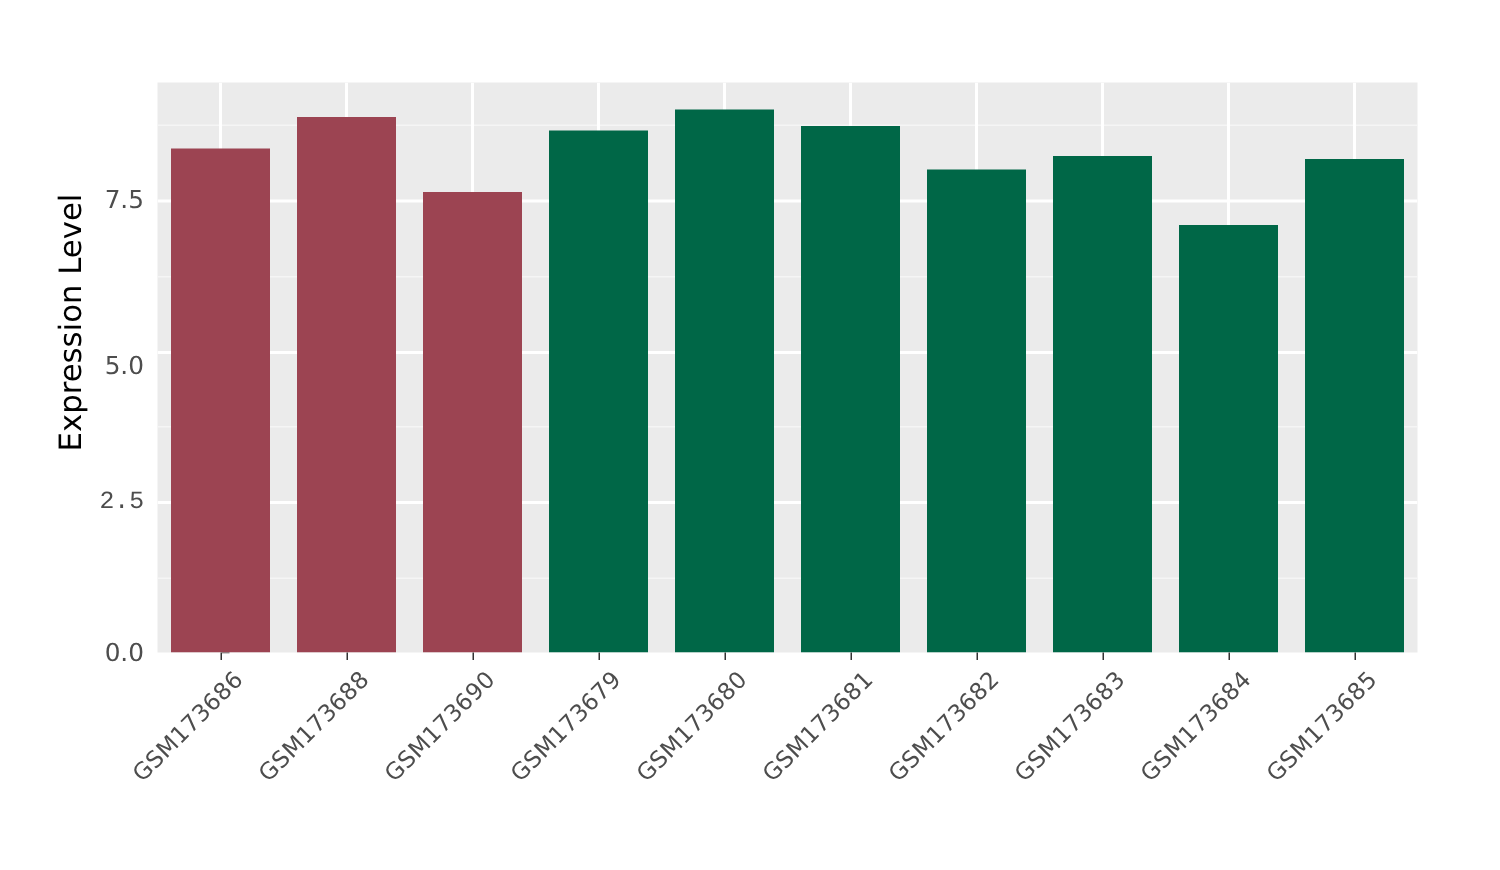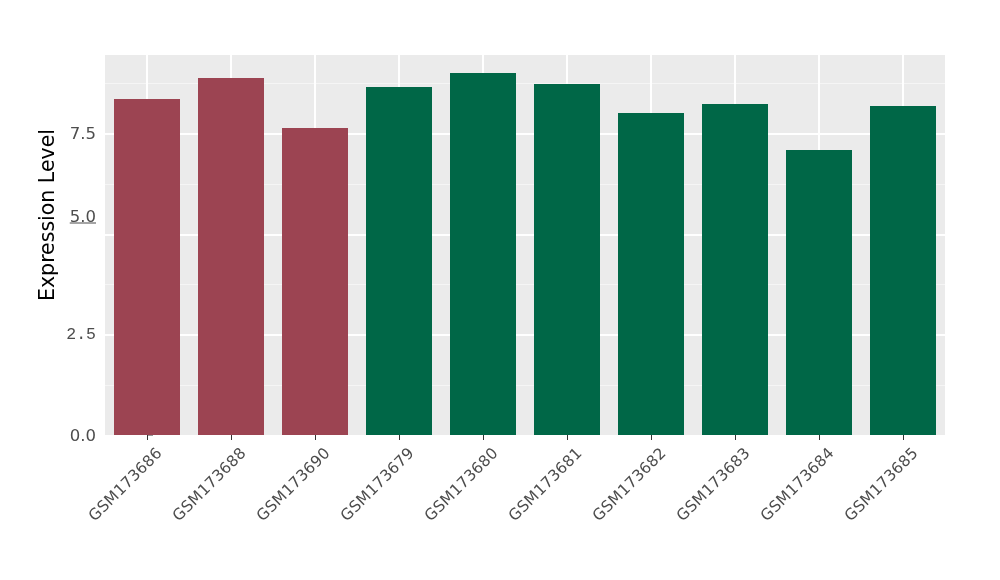--- a/index.html
+++ b/index.html
@@ -136,21 +136,21 @@
 
 <div id="chart-root">
 
   <div class="y-axis-title">Expression Level</div>
 
   <div id="y-ticks">
       <div class="y-tick-label" style="top: 435px;">0.0</div>
       <div class="y-tick-mark" style="top: 435px;"></div>
       <div class="y-tick-label" style="top: 334.471px; font-family: Liberation Mono, monospace;">2.5</div>
       <div class="y-tick-mark" style="top: 334.471px;"></div>
-      <div class="y-tick-label" style="top: 216px; text-decoration: underline;">5.0</div>
+      <div class="y-tick-label" style="top: 244px;">5.0</div>
       <div class="y-tick-mark" style="top: 233.942px;"></div>
       <div class="y-tick-label" style="top: 133.413px;">7.5</div>
       <div class="y-tick-mark" style="top: 133.413px;"></div>
     </div>
 
   <div id="panel">
       <div class="grid-minor" style="top: 329.735px;"></div>
       <div class="grid-minor" style="top: 229.206px;"></div>
       <div class="grid-minor" style="top: 128.677px;"></div>
       <div class="grid-minor" style="top: 28.1481px;"></div>

